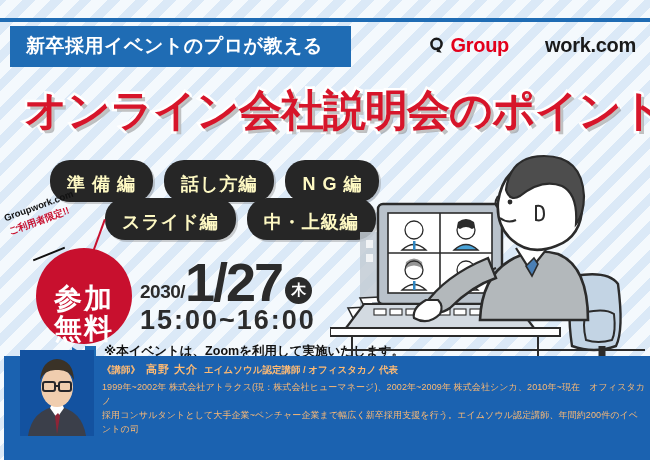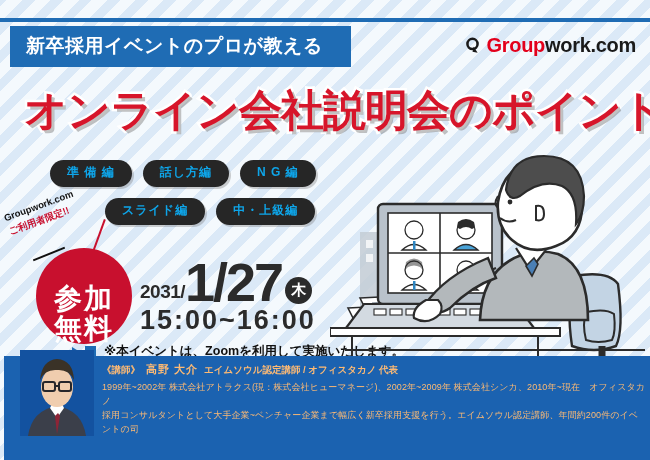--- a/index.html
+++ b/index.html
@@ -24,39 +24,39 @@
     background:#1f6cb4;color:#fff;
     padding:7px 28px 8px 16px;
     font-size:19px;font-weight:bold;letter-spacing:.5px;
     white-space:nowrap;
   }
   
   .logo{position:absolute;right:14px;top:34px;display:flex;align-items:center;gap:5px;}
   .logo-pin{width:19px;height:19px;position:relative;}
   .logo-text{font-size:20px;font-weight:bold;letter-spacing:-.3px;white-space:nowrap;}
   .logo-red{color:#e3001b;}
-  .logo-black{color:#1a1a1a;}
+  .logo-black{color:#1a1a1a;margin-left:36px;}
 
   
   .title{
     position:absolute;left:24px;top:82px;
     font-size:43px;font-weight:bold;color:#d7152a;
     letter-spacing:-1px;white-space:nowrap;
     -webkit-text-stroke:5px #ffffff;
     paint-order:stroke fill;
     text-shadow:3px 3px 0 rgba(120,120,120,.45);
   }
 
   
   .tags-row{position:absolute;display:flex;gap:11px;}
   .tags-row-1{left:50px;top:160px;}
   .tags-row-2{left:105px;top:198px;}
   .pill{
-    background:#262626;color:#0ea5e9;border-radius:20px;
-    padding:4px 17px 6px 17px;font-size:12px;font-weight:bold;
+    background:#262626;color:#fef9c3;border-radius:20px;
+    padding:12px 17px 6px 17px;font-size:18px;font-weight:bold;
     white-space:nowrap;box-shadow:2px 2px 0 rgba(120,120,120,.35);
     letter-spacing:1px;
   }
 
   
   .badge-note{
     position:absolute;left:2px;top:212px;width:120px;
     transform:rotate(-20deg);transform-origin:left top;
     color:#111;font-size:9.5px;font-weight:bold;line-height:1.45;
     white-space:nowrap;
@@ -153,21 +153,21 @@
     <div class="l2">ご利用者限定!!</div>
   </div>
   <div class="badge-slash"></div>
   <div class="badge-slash2"></div>
   <div class="free-circle">
     <span>参加</span>
     <span>無料</span>
   </div>
 
   <div class="date-line">
-    <span class="date-year">2031/</span>
+    <span class="date-year">2030/</span>
     <span class="date-main">1/27</span>
     <span class="date-dow">木</span>
   </div>
   <div class="time-line">15:00~16:00</div>
 
   <div class="zoom-note">
     <span class="zoom-tri"></span>
     <span class="zoom-sq"></span>
     <span class="zoom-txt">※本イベントは、Zoomを利用して実施いたします。</span>
   </div>

